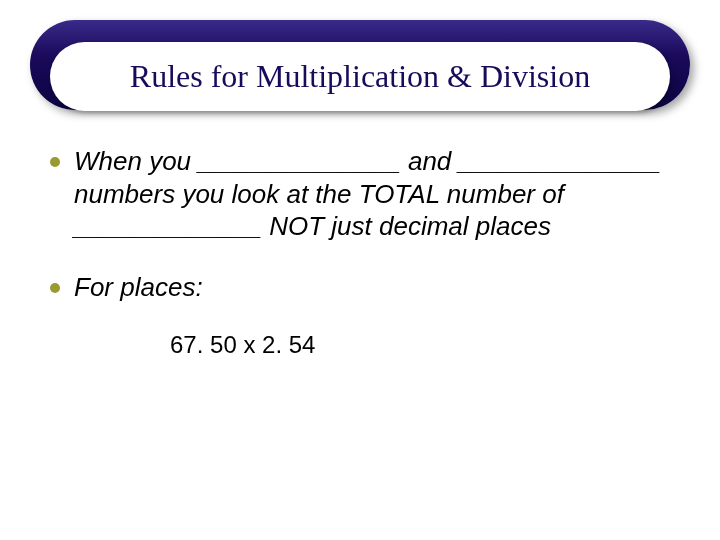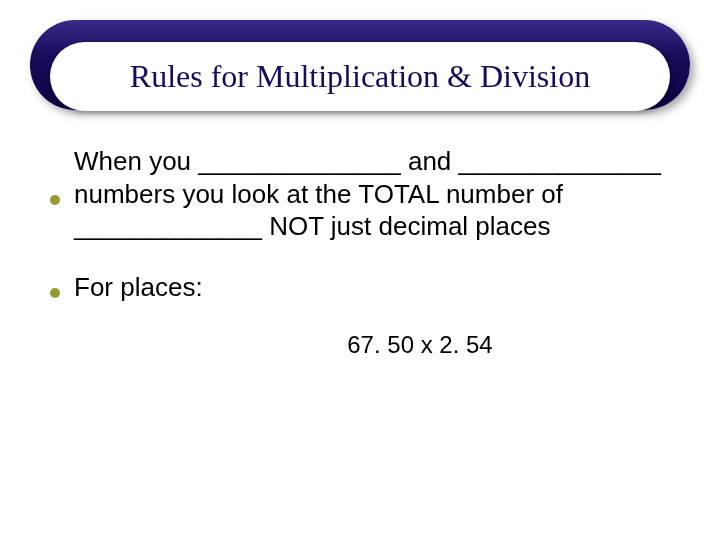--- a/index.html
+++ b/index.html
@@ -43,42 +43,42 @@
     font-size: 32px;
     color: #1a0a5a;
     font-family: "Times New Roman", Times, serif;
     font-weight: normal;
   }
   .content {
     margin: 0 50px 0 50px;
   }
   .bullet-item {
     display: flex;
-    align-items: center;
+    align-items: flex-start;
     margin-bottom: 28px;
+    font-style: italic;
   }
   .bullet-dot {
     width: 10px;
     height: 10px;
     background: #9a9a33;
     border-radius: 50%;
     flex-shrink: 0;
     margin-top: 12px;
     margin-right: 14px;
   }
   .bullet-text {
     font-size: 26px;
     color: #000000;
     line-height: 1.25;
     font-family: Arial, Helvetica, sans-serif;
   }
   .example-calc {
     font-size: 24px;
     color: #000000;
-    text-align: center;
     margin-top: 22px;
     margin-left: 120px;
     font-family: Arial, Helvetica, sans-serif;
   }
 </style>
 </head>
 <body>
 
 <div class="title-container">
   <div class="title-pill"></div>

